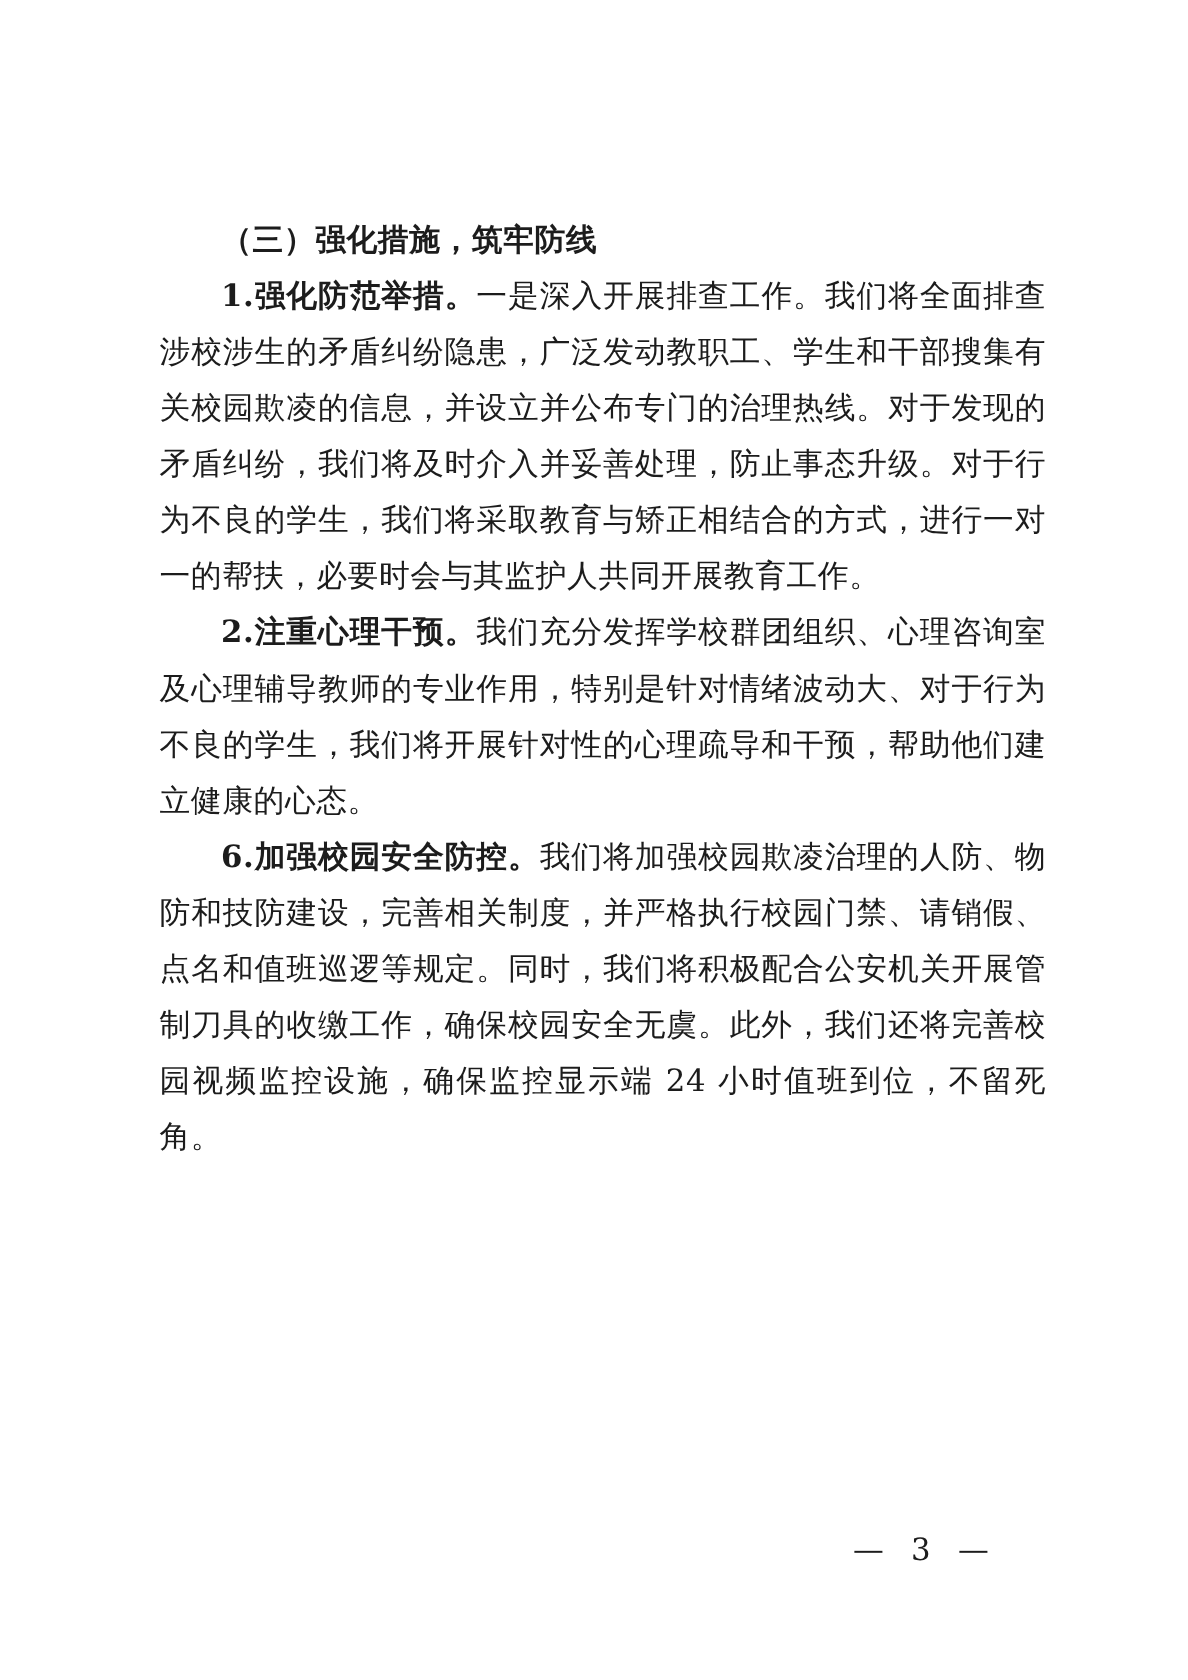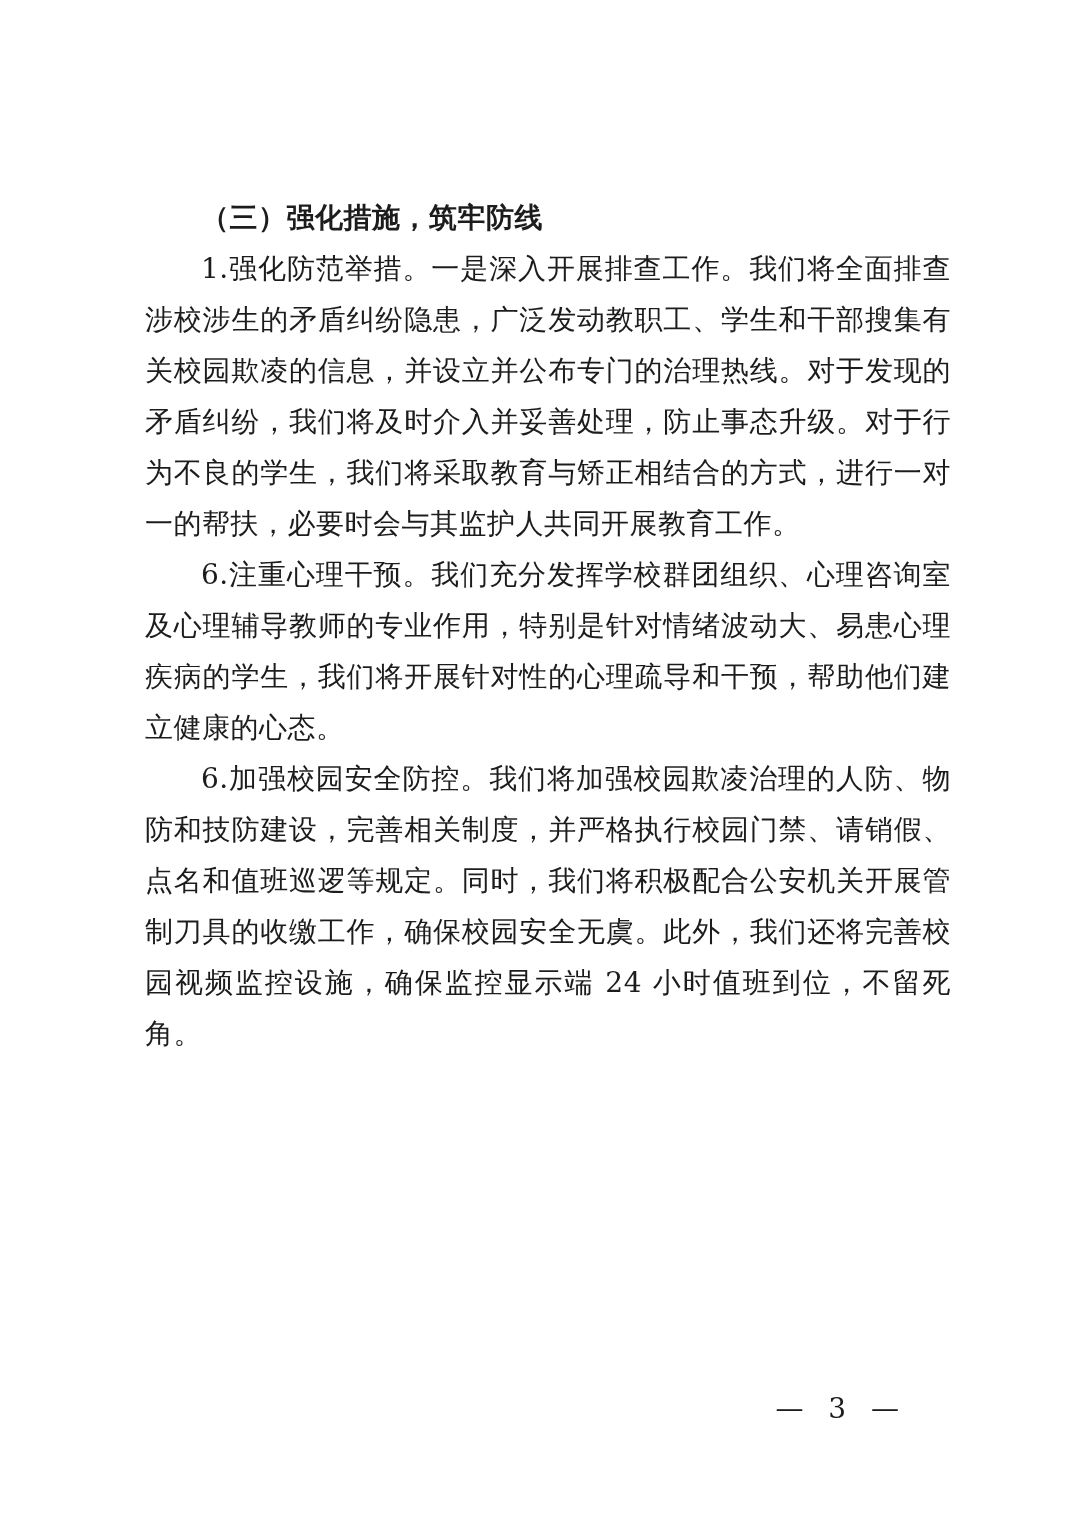--- a/index.html
+++ b/index.html
@@ -36,21 +36,21 @@
     margin: 0;
     font-weight: bold;
     text-indent: 2em;
     text-align: left;
   }
   .para {
     margin: 0;
     text-indent: 2em;
   }
   .para .lead {
-    font-weight: normal;
+    font-weight: bold;
   }
   .page-number {
     position: absolute;
     top: 1392px;
     left: 145px;
     width: 762px;
     text-align: right;
     font-size: 28px;
     letter-spacing: 8px;
     color: #1c1c1c;
@@ -58,21 +58,21 @@
 </style>
 </head>
 <body>
 
 <div class="page">
   <div class="content">
     <p class="heading">（三）强化措施，筑牢防线</p>
 
     <p class="para"><span class="lead">1.强化防范举措。</span><span>一是深入开展排查工作。我们将全面排查涉校涉生的矛盾纠纷隐患，广泛发动教职工、学生和干部搜集有关校园欺凌的信息，并设立并公布专门的治理热线。对于发现的矛盾纠纷，我们将及时介入并妥善处理，防止事态升级。对于行为不良的学生，我们将采取教育与矫正相结合的方式，进行一对一的帮扶，必要时会与其监护人共同开展教育工作。</span></p>
 
-    <p class="para"><span class="lead">6.注重心理干预。</span><span>我们充分发挥学校群团组织、心理咨询室及心理辅导教师的专业作用，特别是针对情绪波动大、易患心理疾病的学生，我们将开展针对性的心理疏导和干预，帮助他们建立健康的心态。</span></p>
+    <p class="para"><span class="lead">2.注重心理干预。</span><span>我们充分发挥学校群团组织、心理咨询室及心理辅导教师的专业作用，特别是针对情绪波动大、对于行为不良的学生，我们将开展针对性的心理疏导和干预，帮助他们建立健康的心态。</span></p>
 
     <p class="para"><span class="lead">6.加强校园安全防控。</span><span>我们将加强校园欺凌治理的人防、物防和技防建设，完善相关制度，并严格执行校园门禁、请销假、点名和值班巡逻等规定。同时，我们将积极配合公安机关开展管制刀具的收缴工作，确保校园安全无虞。此外，我们还将完善校园视频监控设施，确保监控显示端 24 小时值班到位，不留死角。</span></p>
 
 
   </div>
 
   <div class="page-number">— 3 —</div>
 </div>
 
 </body></html>

